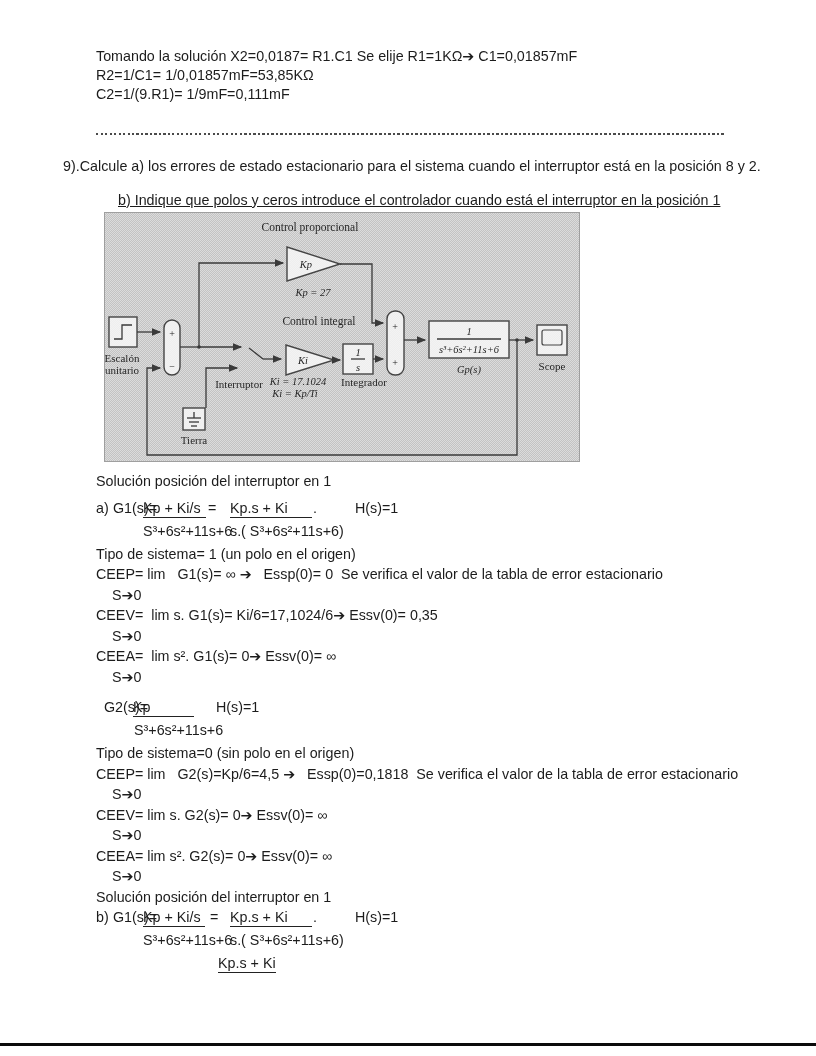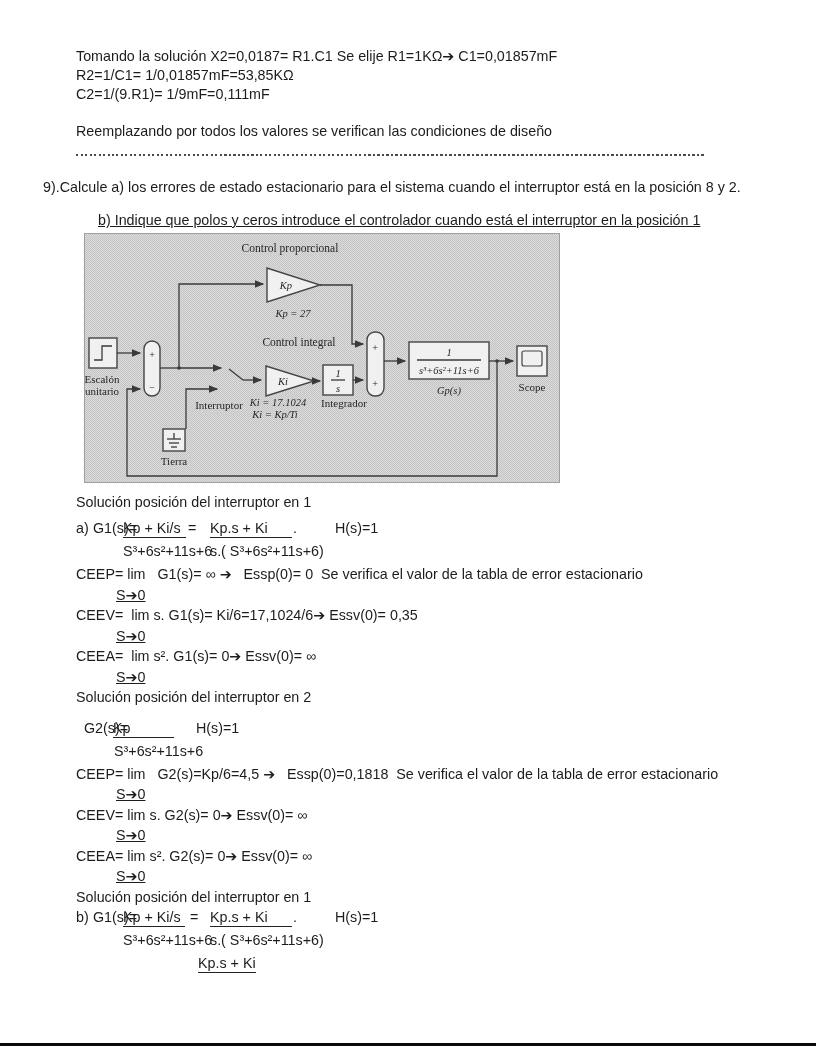--- a/index.html
+++ b/index.html
@@ -1,21 +1,21 @@
 <!DOCTYPE html>
 <html><head>
 <meta charset="utf-8">
 <style>
   html,body { margin:0; padding:0; background:#ffffff; }
   .page {
     position:relative; width:816px; height:1056px; background:#ffffff; overflow:hidden;
     font-family:"Liberation Sans","DejaVu Sans",sans-serif;
     font-size:14.3px; line-height:20.5px; color:#1c1c1c;
   }
-  .content { position:absolute; left:76px; top:47px; width:720px; }
+  .content { position:absolute; left:96px; top:47px; width:720px; }
   .ln { white-space:pre; }
   .tight { line-height:19px; }
   .dashes {
     height:2px; width:630px; margin-top:12px;
     background:repeating-linear-gradient(90deg,#4a4a4a 0 2px,transparent 2px 4.5px);
   }
   .q9  { margin-top:21px; margin-left:-33px; }
   .qb  { margin-top:13px; margin-left:22px;text-decoration:underline; }
 
   
@@ -37,40 +37,39 @@
   .eq  { position:relative; }
   .eq-a  { height:46px; margin-top:6px; }
   .eq-g2 { height:46px;margin-left:8px; }
   .eq-b  { height:69px; }
   .es  { position:absolute; top:0; white-space:pre; }
   .es2 { top:23px; }
   .es3 { top:46px; }
   .u   { display:inline-block; border-bottom:1px solid #222; height:19px; }
   .heading { margin-top:0; }
   .h1st { margin-top:9px; }
-  .lim { margin-left:40px;text-decoration:underline; }
+  .lim { margin-left:16px; }
   .spacer10 { height:10px; }
   .spacer17 { height:17px; }
 
   .bottom-rule { position:absolute; left:0; top:1043px; width:816px; height:3px; background:#0a0a0a; }
 </style>
 </head>
 <body>
 
 <div class="page">
   <div class="content">
 
     <div class="tight">
       <div class="ln">Tomando la solución X2=0,0187= R1.C1 Se elije R1=1KΩ➔ C1=0,01857mF</div>
       <div class="ln">R2=1/C1= 1/0,01857mF=53,85KΩ</div>
       <div class="ln">C2=1/(9.R1)= 1/9mF=0,111mF</div>
     </div>
 
     <div class="spacer17"></div>
-    <div class="ln">Reemplazando por todos los valores se verifican las condiciones de diseño</div>
     <div class="dashes"></div>
 
     <div class="ln q9">9).Calcule a) los errores de estado estacionario para el sistema cuando el interruptor está en la posición 8 y 2.</div>
     <div class="ln qb">b) Indique que polos y ceros introduce el controlador cuando está el interruptor en la posición 1</div>
 
     <div class="diagram">
       <svg width="474" height="248" viewBox="0 0 474 248">
         <defs>
           <marker id="ah" markerWidth="9" markerHeight="8" refX="6.5" refY="3" orient="auto">
             <path d="M0,0 L7.5,3 L0,6 z" fill="#3a3a3a"></path>
@@ -173,37 +172,38 @@
       <span class="es" style="left:17px">G1(s)=</span>
       <span class="es u" style="left:47px;width:63px">Kp + Ki/s</span>
       <span class="es" style="left:112px">=</span>
       <span class="es u" style="left:134px;width:82px">Kp.s + Ki</span>
       <span class="es" style="left:217px">.</span>
       <span class="es" style="left:259px">H(s)=1</span>
       <span class="es es2" style="left:47px">S³+6s²+11s+6</span>
       <span class="es es2" style="left:134px">s.( S³+6s²+11s+6)</span>
     </div>
 
+    <div class="ln">Tipo de sistema= 1 (un polo en el origen)</div>
     <div class="ln">CEEP= lim   G1(s)= ∞ ➔   Essp(0)= 0  Se verifica el valor de la tabla de error estacionario</div>
     <div class="ln lim">S➔0</div>
     <div class="ln">CEEV=  lim s. G1(s)= Ki/6=17,1024/6➔ Essv(0)= 0,35</div>
     <div class="ln lim">S➔0</div>
     <div class="ln">CEEA=  lim s². G1(s)= 0➔ Essv(0)= ∞</div>
     <div class="ln lim">S➔0</div>
 
-    <div class="ln heading">Solución posición del interruptor en 2</div>
     <div class="spacer10"></div>
 
     <div class="eq eq-g2">
       <span class="es" style="left:0">G2(s)=</span>
       <span class="es u" style="left:29px;width:61px">Kp</span>
       <span class="es" style="left:112px">H(s)=1</span>
       <span class="es es2" style="left:30px">S³+6s²+11s+6</span>
     </div>
 
+    <div class="ln">Tipo de sistema=0 (sin polo en el origen)</div>
     <div class="ln">CEEP= lim   G2(s)=Kp/6=4,5 ➔   Essp(0)=0,1818  Se verifica el valor de la tabla de error estacionario</div>
     <div class="ln lim">S➔0</div>
     <div class="ln">CEEV= lim s. G2(s)= 0➔ Essv(0)= ∞</div>
     <div class="ln lim">S➔0</div>
     <div class="ln">CEEA= lim s². G2(s)= 0➔ Essv(0)= ∞</div>
     <div class="ln lim">S➔0</div>
 
     <div class="ln heading">Solución posición del interruptor en 1</div>
 
     <div class="eq eq-b">

